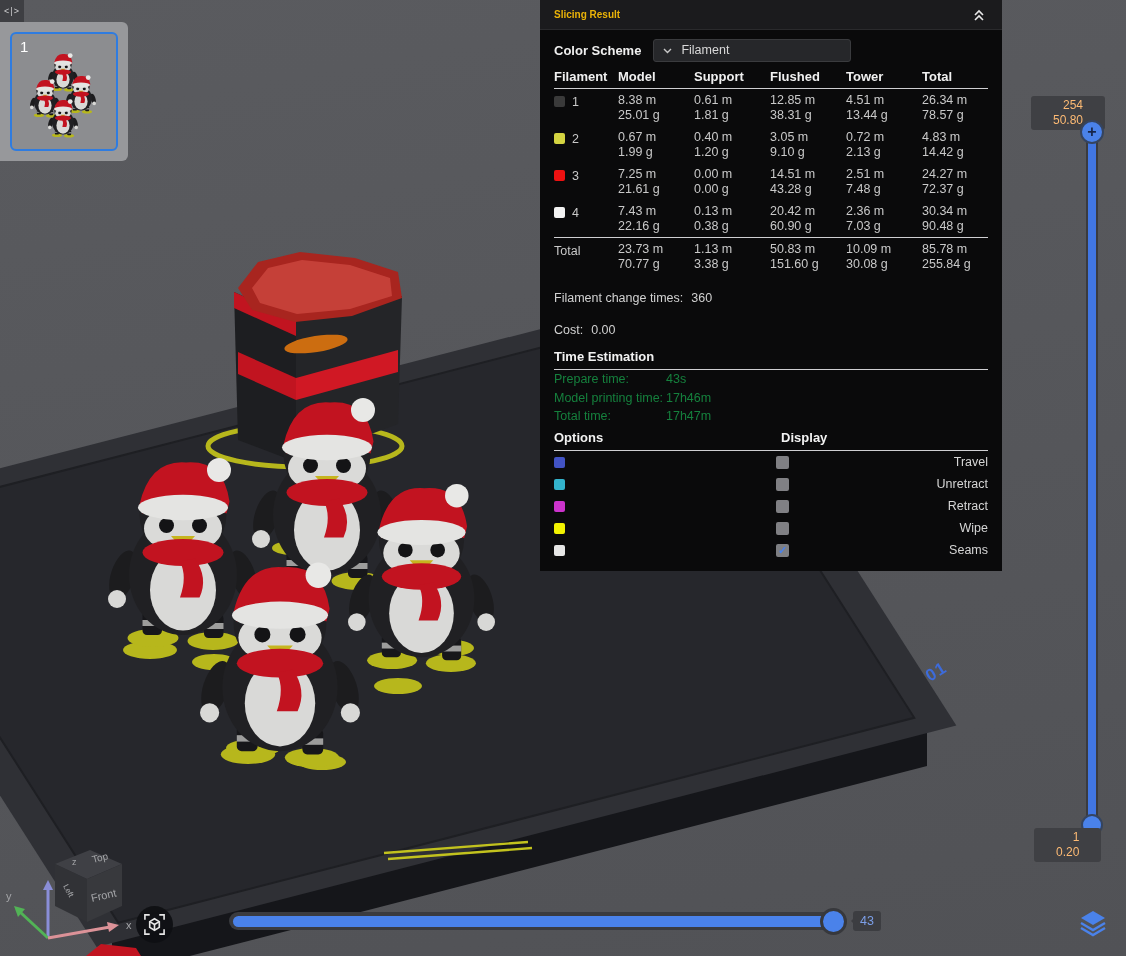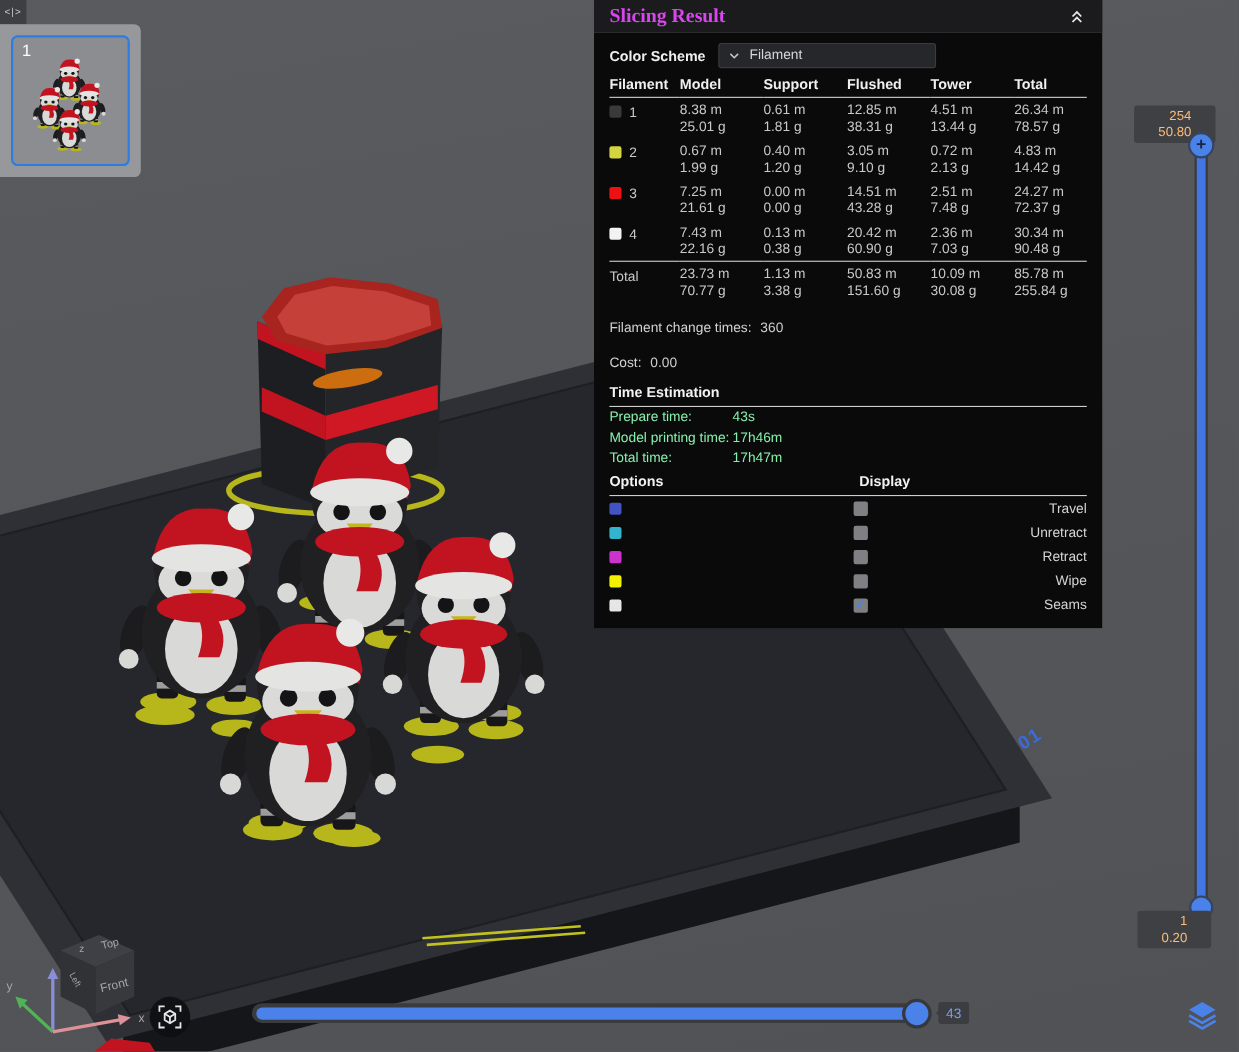--- a/index.html
+++ b/index.html
@@ -22,21 +22,21 @@
   .thumb { position:relative; width:108px; height:119px; background:#8c8d90;
     border:2px solid #2f7ce0; border-radius:6px; cursor:pointer; }
   .thumb-num { position:absolute; left:8px; top:4px; color:#ffffff; font-size:15px; }
   .thumb svg { position:absolute; left:0; top:0; }
 
   
   .panel { position:absolute; left:540px; top:0; width:462px; background:#0a0a0b;
     color:#d6d6d6; font-size:12.5px; padding-bottom:10px; }
   .panel-header { height:30px; background:#1b1b1d; display:flex; align-items:center;
     padding:0 14px; border-bottom:1px solid #2a2a2c; }
-  .panel-title { font-weight:bold; color:#d946ef; font-size:18px; flex:1;font-family:Liberation Serif, serif; }
+  .panel-title { font-weight:bold; color:#eab308; font-size:10px; flex:1; }
   .panel-collapse { cursor:pointer; display:flex; align-items:center; }
   .panel-body { padding:0 14px; }
   .scheme-row { display:flex; align-items:center; margin-top:8px; height:24px; }
   .scheme-label { font-weight:bold; color:#f0f0f0; font-size:13px; }
   .scheme-select { margin-left:12px; width:198px; height:23px; background:#26272a;
     border:1px solid #3a3b3e; border-radius:3px; display:flex; align-items:center;
     padding:0 8px; gap:8px; color:#d8d8d8; cursor:pointer; }
 
   .t-grid { display:grid; grid-template-columns:64px 76px 76px 76px 76px 1fr; }
   .t-head { font-weight:bold; color:#f0f0f0; font-size:13px; padding:7px 0 4px 0;
@@ -46,21 +46,21 @@
   .t-fil { display:flex; align-items:flex-start; gap:7px; padding-top:6px; }
   .swatch { width:11px; height:11px; border-radius:2px; display:inline-block; margin-top:1px; }
   .t-total { border-top:1px solid #cfcfd2; }
   .t-total .t-cell, .t-cell.total-label { padding-top:6px; }
 
   .kv-line { margin-top:15px; line-height:17px; color:#d2d2d2; }
   .kv-line .kv-val { margin-left:8px; color:#cfcfcf; }
 
   .section-title { font-weight:bold; color:#f2f2f2; font-size:13px; margin-top:10px;
     padding-bottom:5px; border-bottom:1px solid #cfcfd2; }
-  .time-row { display:flex; line-height:18.5px; color:#86efac; }
+  .time-row { display:flex; line-height:18.5px; color:#15803d; }
   .time-row:first-of-type { margin-top:4px; }
   .time-label { width:112px; }
 
   .opt-head { display:flex; font-weight:bold; color:#f2f2f2; font-size:13px;
     margin-top:4px; padding-bottom:5px; border-bottom:1px solid #cfcfd2; }
   .opt-head .disp { margin-left:178px; }
   .opt-row { position:relative; display:flex; align-items:center; gap:9px; height:21px; margin-top:1px;justify-content:space-between; }
   .opt-label { color:#d5d5d5; }
   .cbx { position:absolute; left:222px; width:13px; height:13px; background:#808084;
     border-radius:2px; cursor:pointer; text-align:center; line-height:13px;

